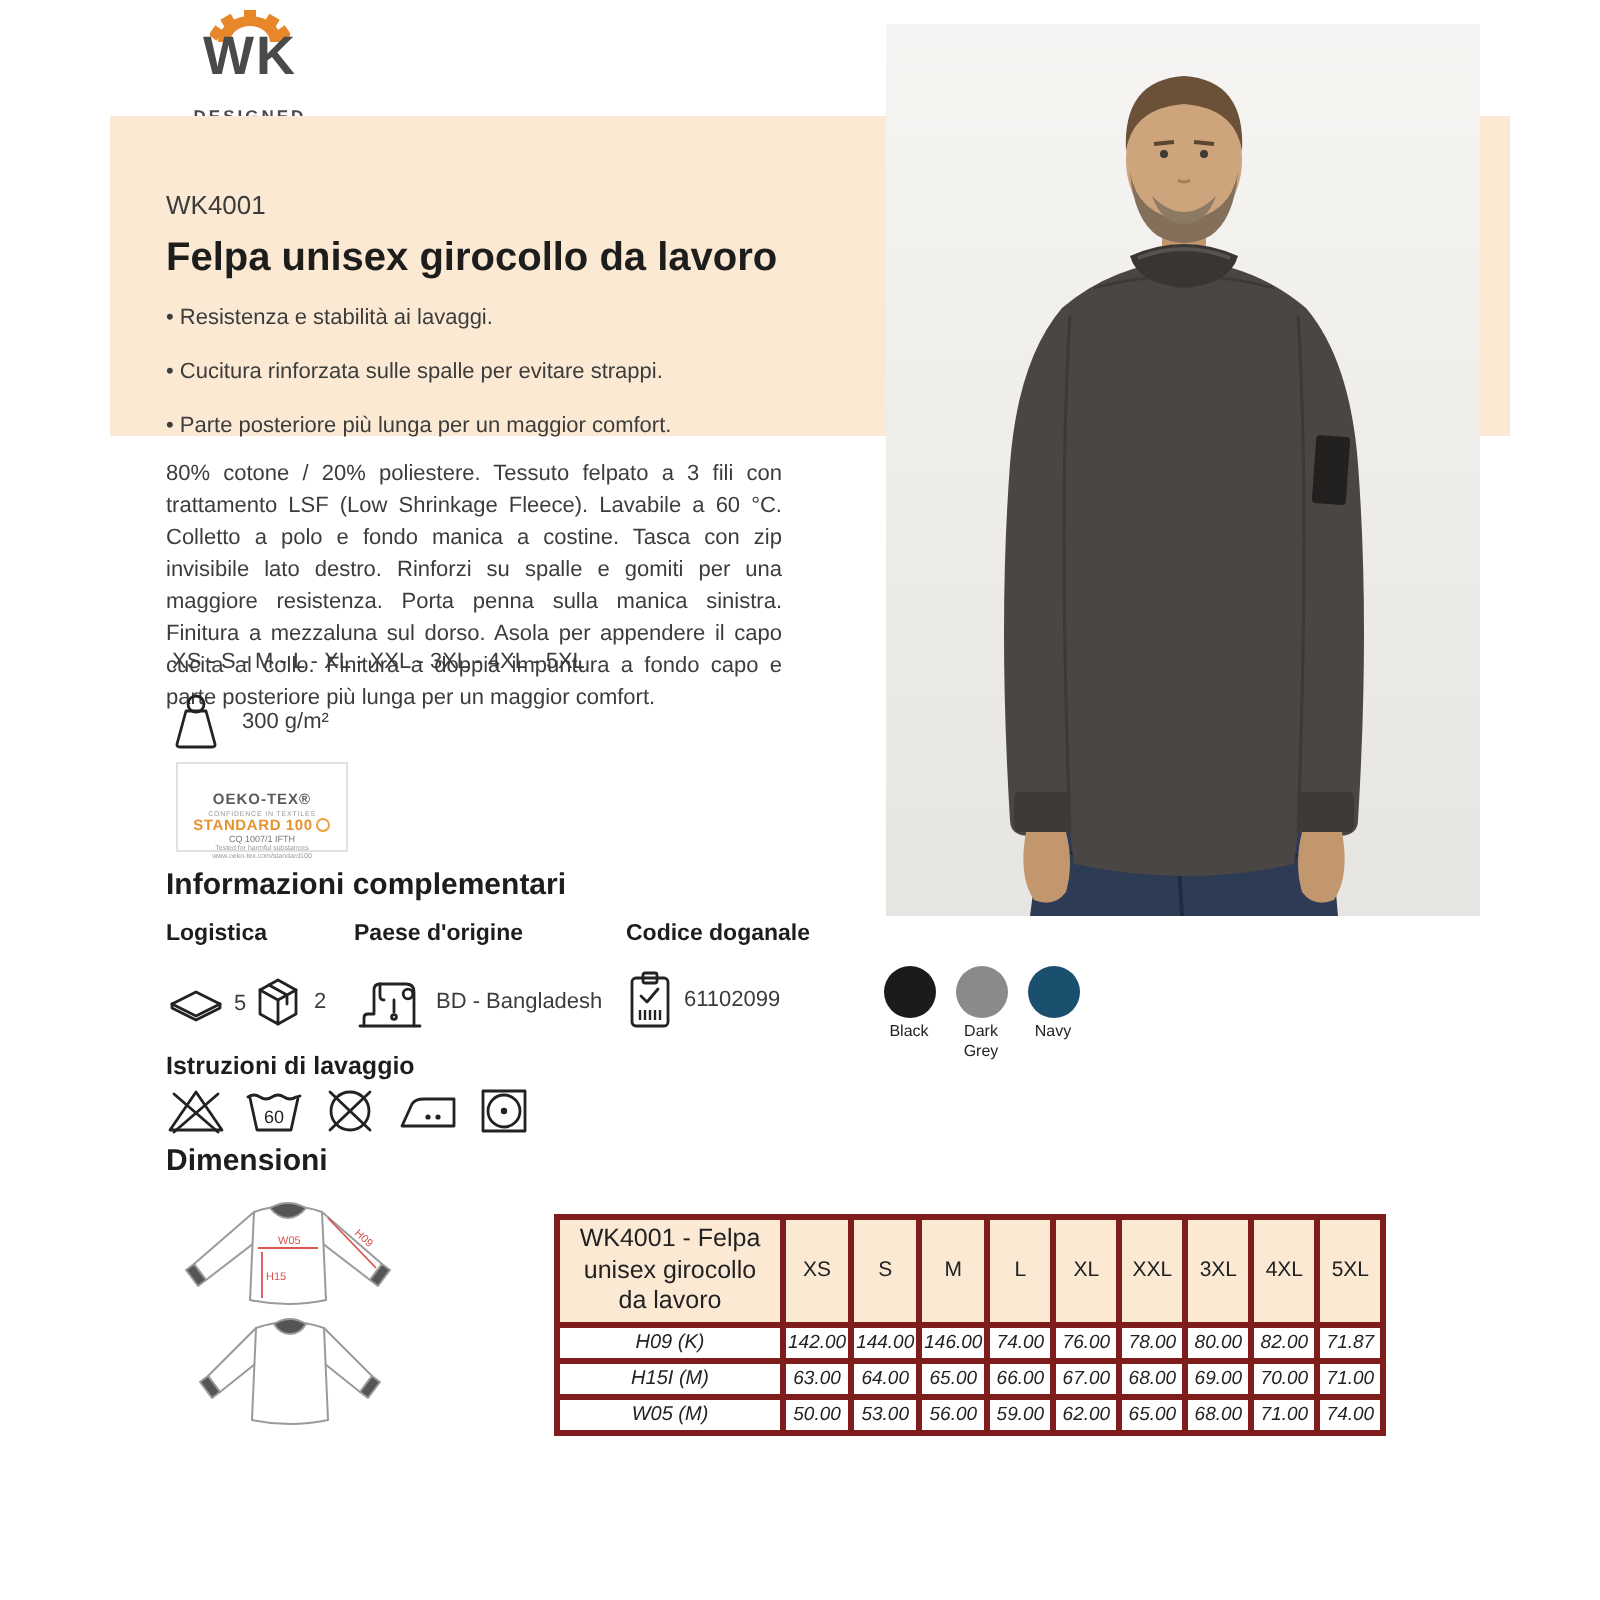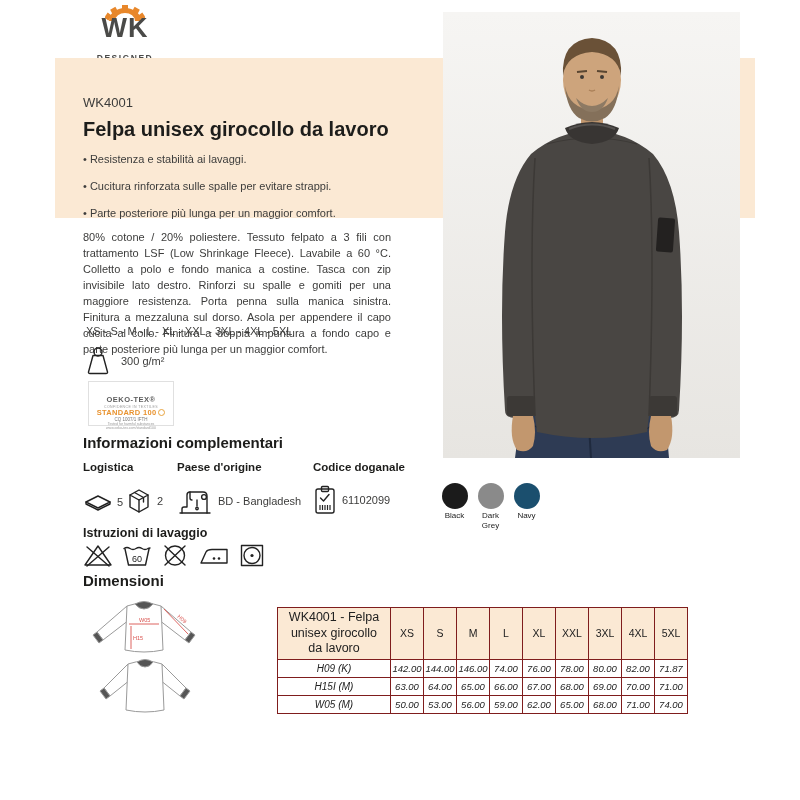--- a/index.html
+++ b/index.html
@@ -38,21 +38,21 @@
   .sec-heading { position:absolute; left:83px; font-size:15px; font-weight:bold; color:#1d1d1b; }
   .info-label { position:absolute; top:461px; font-size:11.5px; font-weight:bold; color:#1d1d1b; }
   .info-item { position:absolute; display:flex; align-items:center; gap:5px; font-size:11px; color:#3c3c3b; }
   .sub-heading { position:absolute; left:83px; font-size:12.5px; font-weight:bold; color:#1d1d1b; }
   .care-row { position:absolute; left:83px; top:543px; display:flex; align-items:center; gap:9px; }
 
   .diagrams { position:absolute; left:82px; top:592px; }
 
   
   table.size { position:absolute; left:277px; top:607px; border-collapse:collapse; table-layout:fixed; background:#fff; }
-  table.size th, table.size td { border:1px solid #7f1d1d; text-align:center; vertical-align:middle; color:#222;margin-top:22px; }
+  table.size th, table.size td { border:3px solid #7f1d1d; text-align:center; vertical-align:middle; color:#222;margin-top:22px; }
   table.size thead th { background:#fbe9d4; font-weight:normal; font-size:10.5px; height:50px; }
   table.size thead th.tcorner { font-size:12.5px; width:113px; padding:2px 6px; line-height:1.25; }
   table.size thead th:not(.tcorner){ width:33px; }
   table.size td { font-size:9.5px; height:18px; padding:0 1px;font-style:italic; }
   table.size td.code { font-size:10px; }
 
   
   .photo { position:absolute; left:443px; top:12px; width:297px; height:446px; }
 
   

